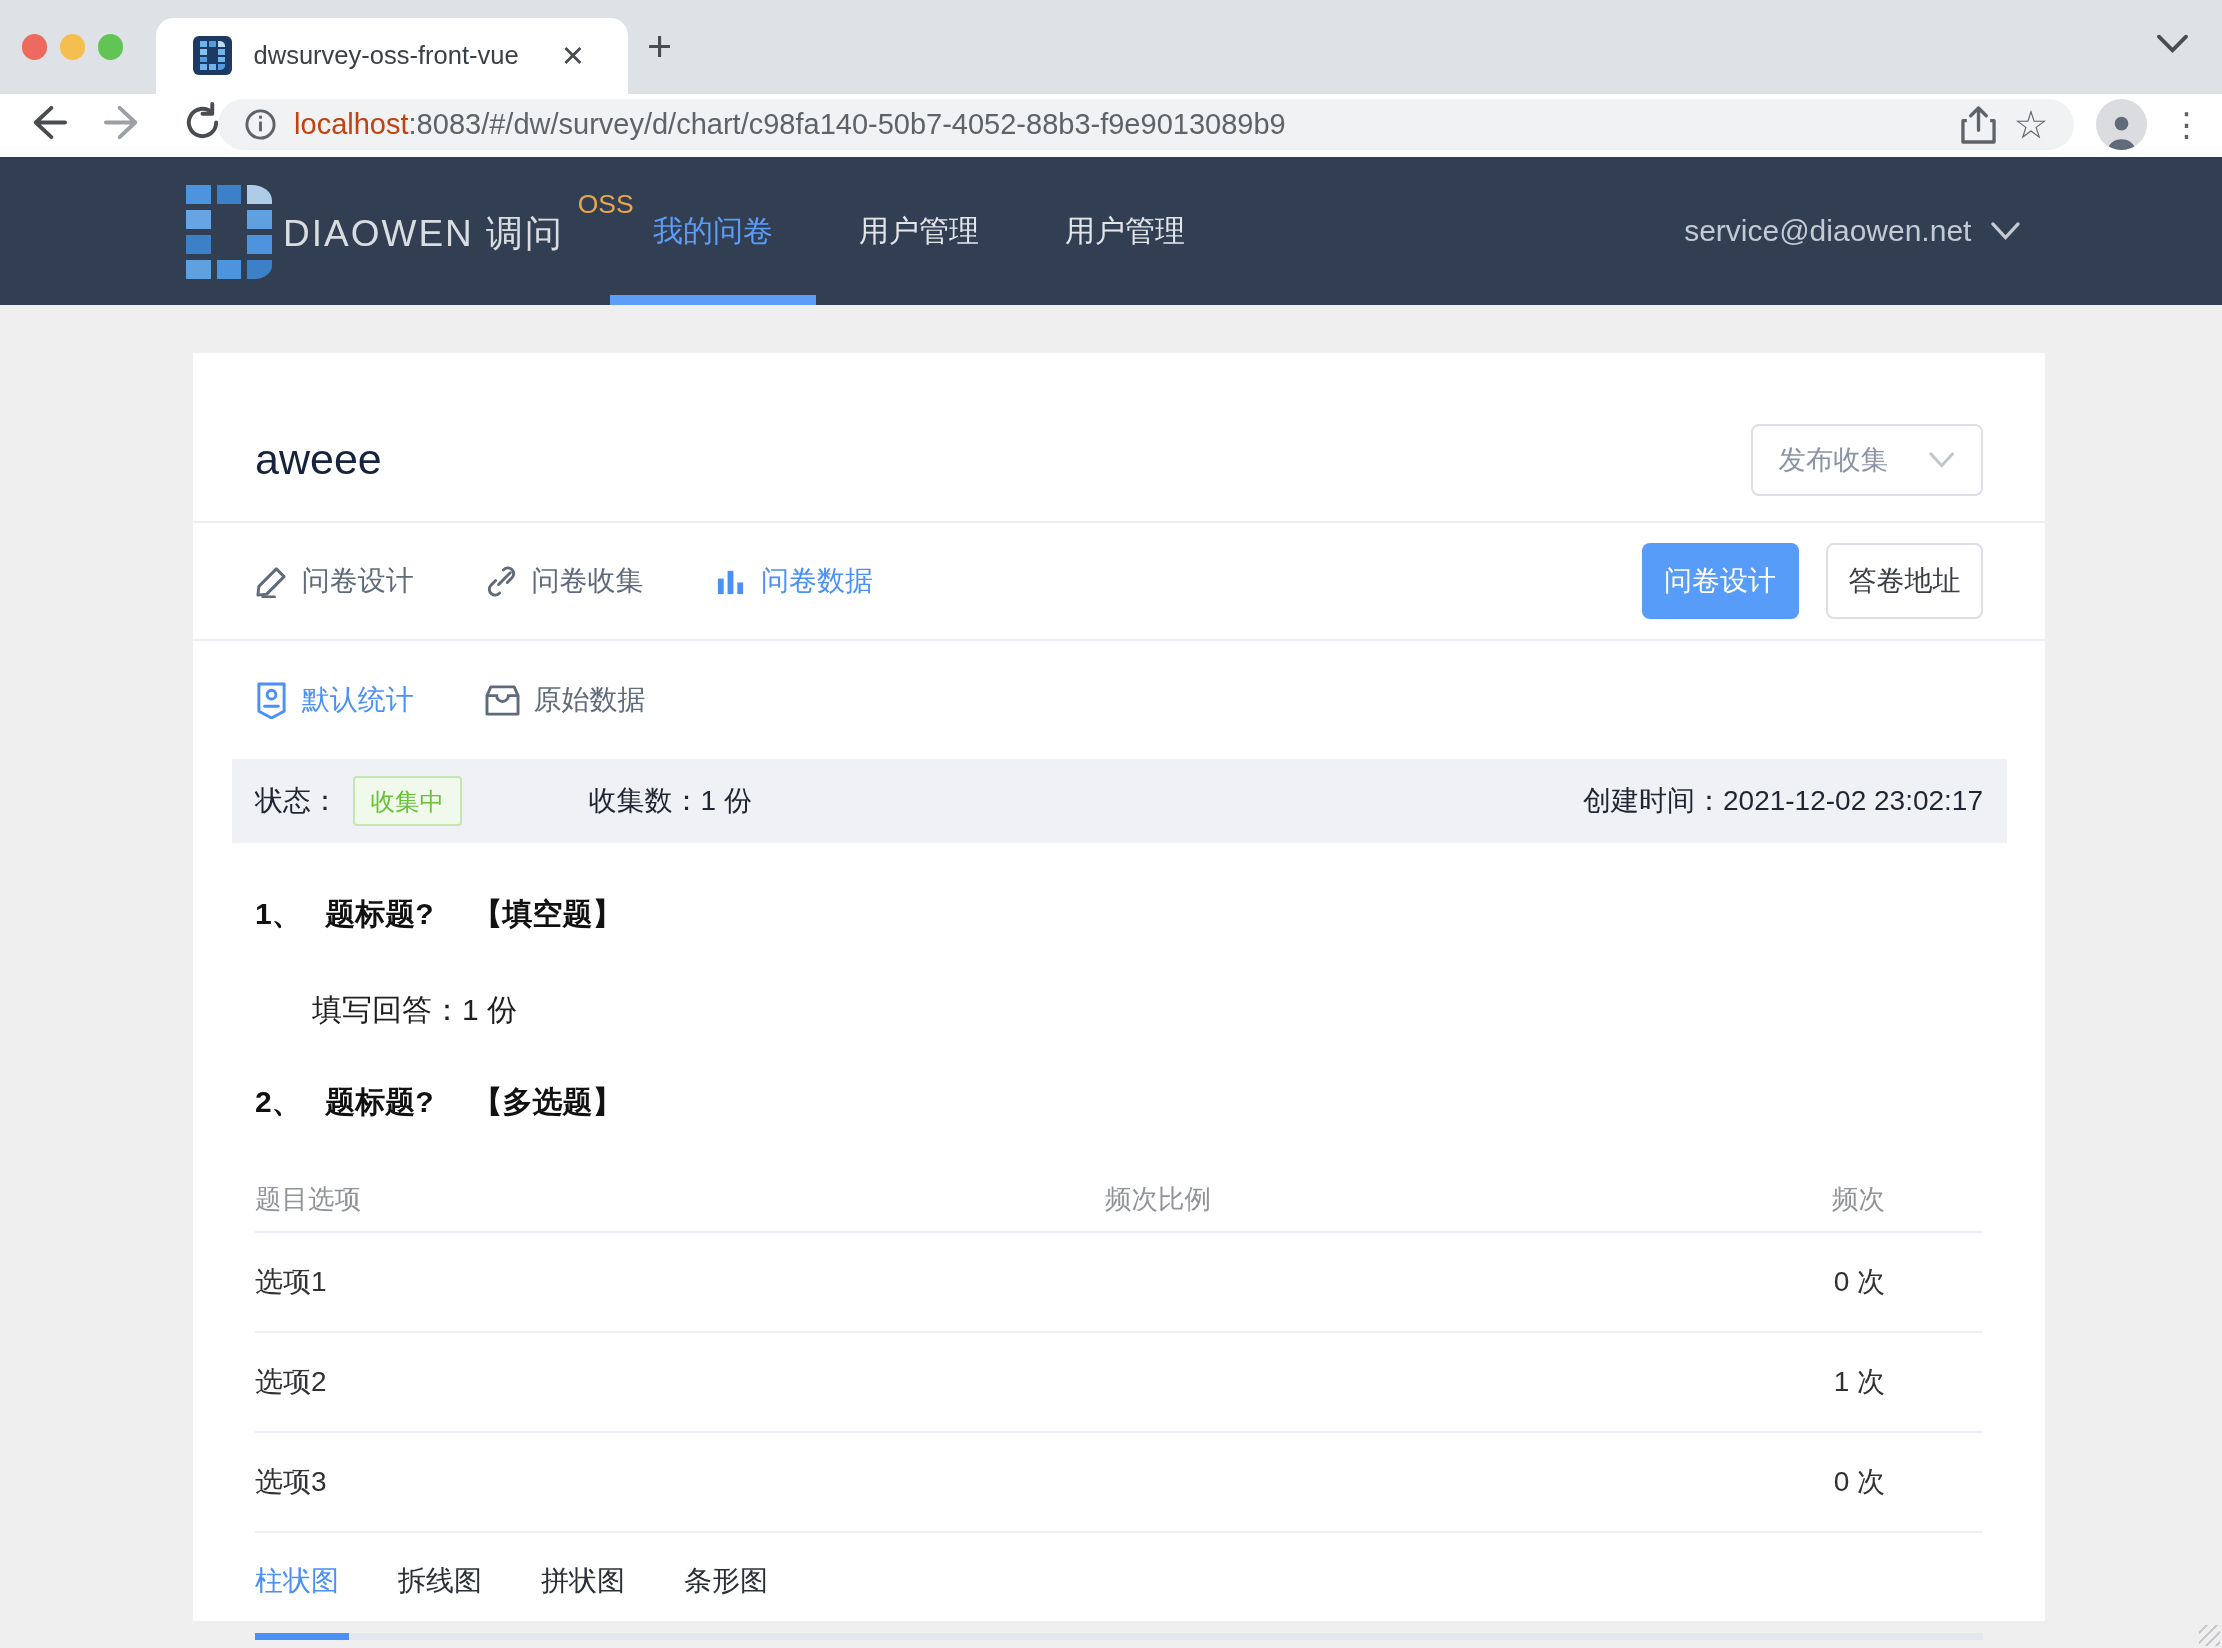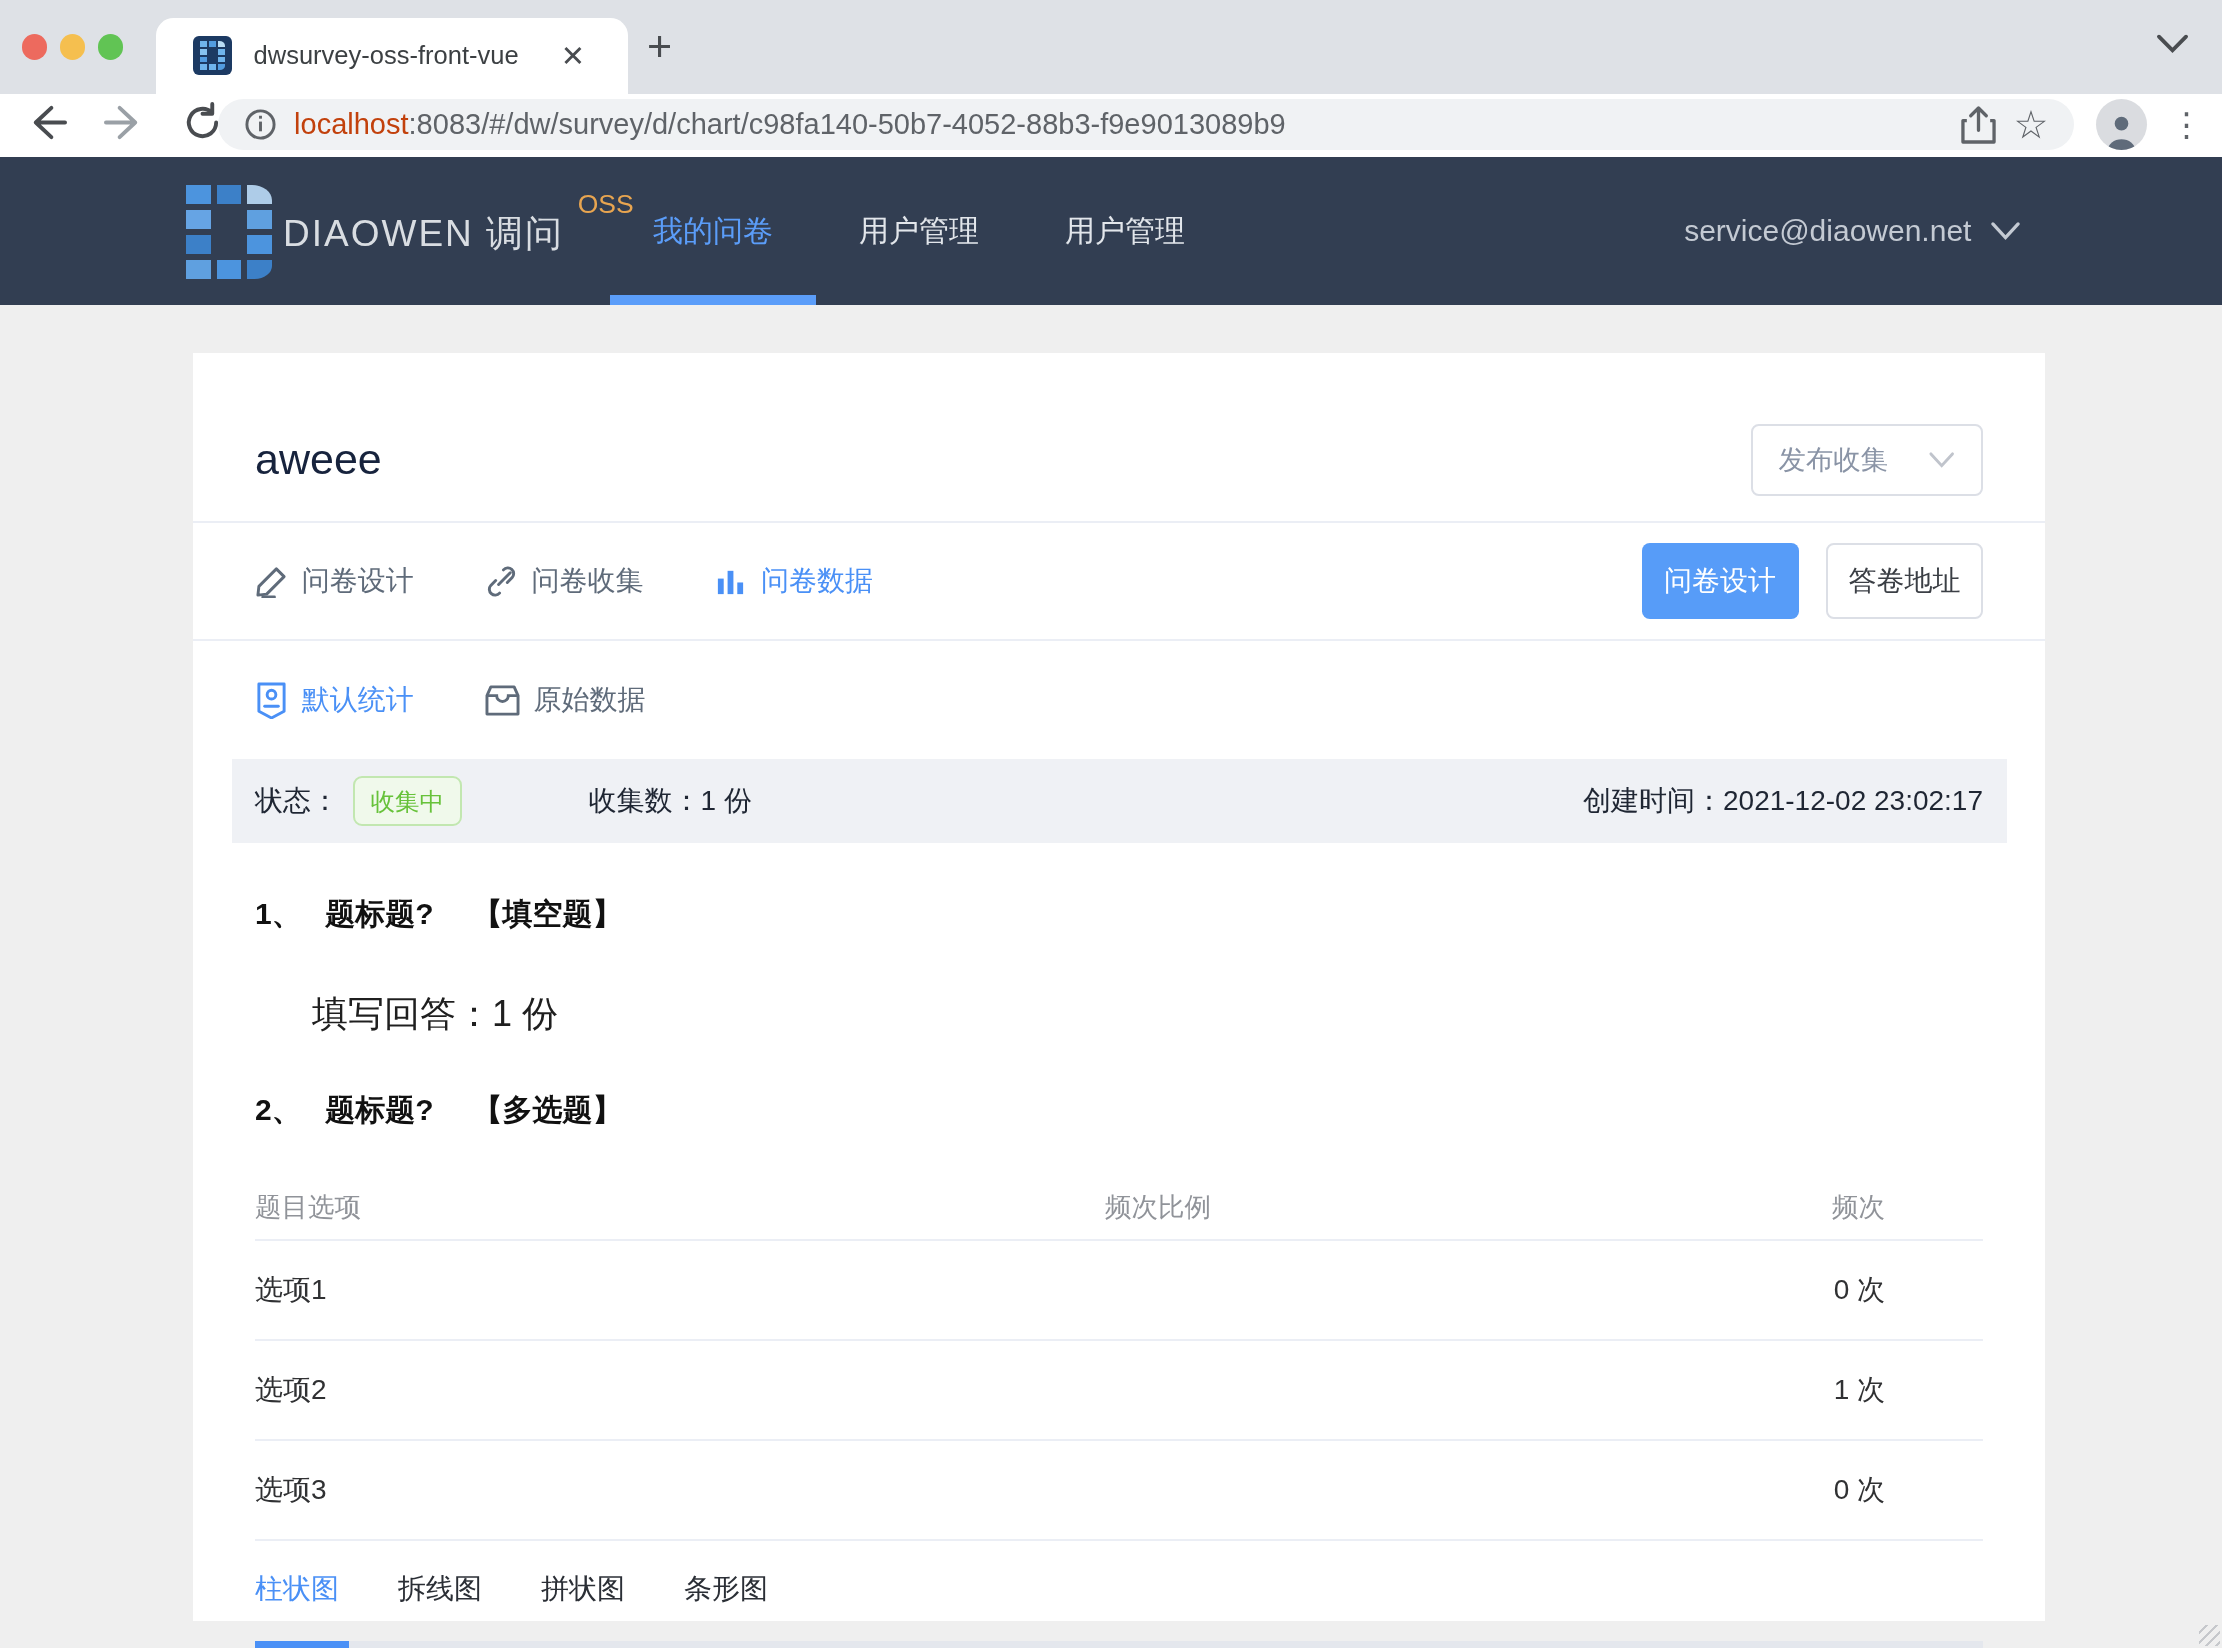--- a/index.html
+++ b/index.html
@@ -71,27 +71,27 @@
   .tabgroup{display:flex;align-items:center;gap:71px}
   .tab-link{display:flex;align-items:center;gap:13.7px;font-size:28px;color:#5F6B7A;cursor:pointer}
   .tab-link.active{color:#4A90F6}
   .tabsrow .spacer{flex:1}
   .btn{height:76px;border-radius:7.8px;font-size:28px;display:flex;align-items:center;justify-content:center;cursor:pointer}
   .btn-primary{width:157px;background:var(--accent);color:#fff;border:none;margin-right:27.4px}
   .btn-plain{width:157px;background:#fff;color:#3B3F45;border:2px solid #DCDFE6}
   .subtabs{height:118px;display:flex;align-items:center;gap:71px}
   .statusbar{height:84px;background:#EFF1F5;display:flex;align-items:center;margin:0 -23.5px;padding:0 23.5px;font-size:28px;color:#1F2633}
   .badge{font-size:24.5px;color:var(--green);background:var(--green-bg);border:2px solid var(--green-border);
-         border-radius:9px;padding:6.9px 15.7px;margin-left:13.7px}
+         border-radius:4px;padding:6.9px 15.7px;margin-left:13.7px}
   .statusbar .sb-count{margin-left:127px}
   .statusbar .spacer{flex:1}
   .q-title{font-size:30px;font-weight:700;color:#111;margin-top:51px;display:flex}
   .q-title .qt-num{margin-right:23.5px}
   .q-title .qt-type{margin-left:39px}
-  .q-answer{font-size:36px;color:#1F1F1F;margin:55px 0 6px 57px}
+  .q-answer{font-size:30px;color:#1F1F1F;margin:55px 0 6px 57px}
   
   .freq-table{margin-top:43px}
   .ft-row{display:grid;grid-template-columns:850px 608px 1fr;align-items:center}
   .ft-head{height:65px;font-size:26.5px;color:var(--grey-text)}
   .ft-head .c3,.ft-body .c3{text-align:right;padding-right:98px}
   .ft-body{height:100px;border-top:2px solid var(--divider);font-size:28px;color:#303133}
   .bar-track{position:relative;height:51px;border-radius:25.5px;background:var(--track);overflow:hidden}
   .bar-fill{position:absolute;left:0;top:0;bottom:0;border-radius:25.5px;background:var(--accent)}
   .bar-label{position:absolute;top:0;bottom:0;display:flex;align-items:center;left:19.6px;
              font-size:25.5px;color:#fff;z-index:2}

